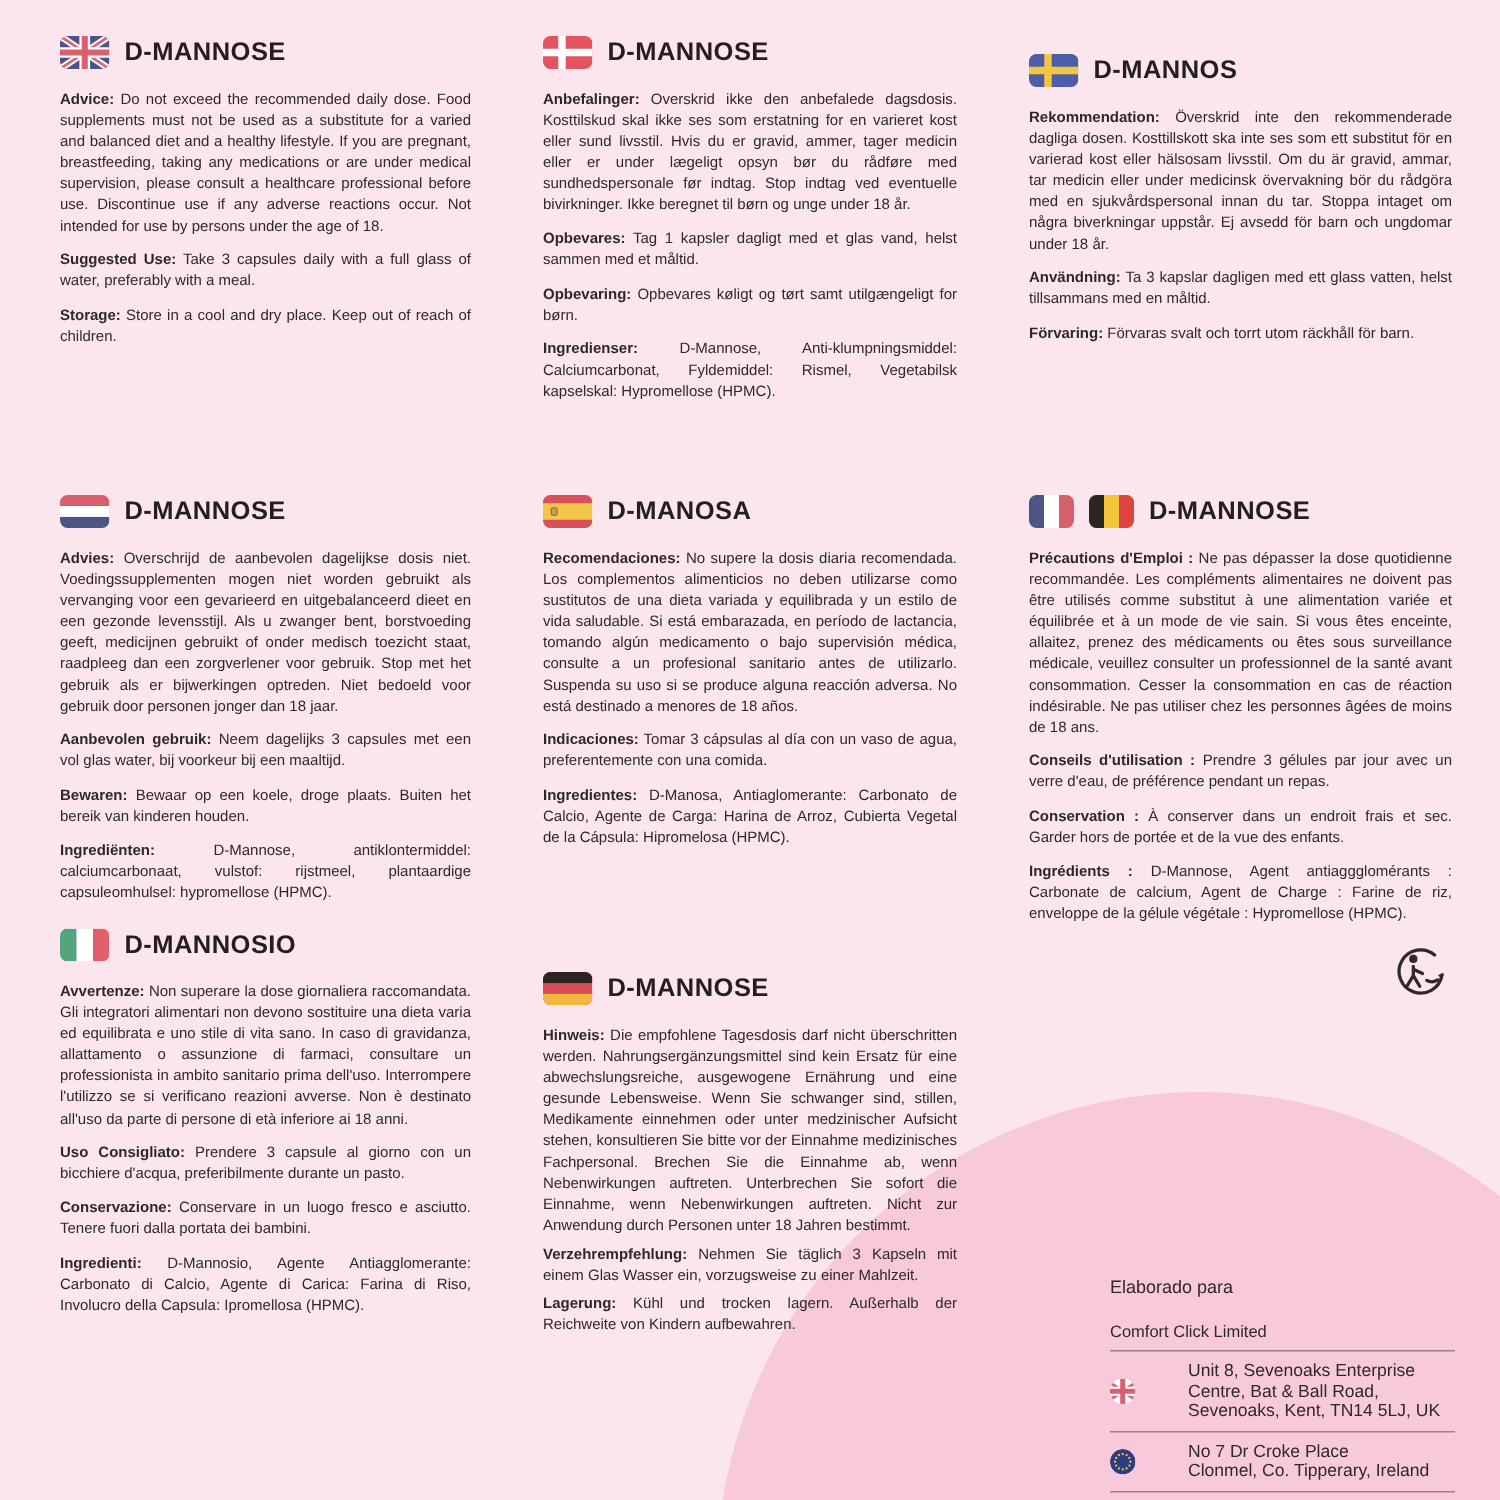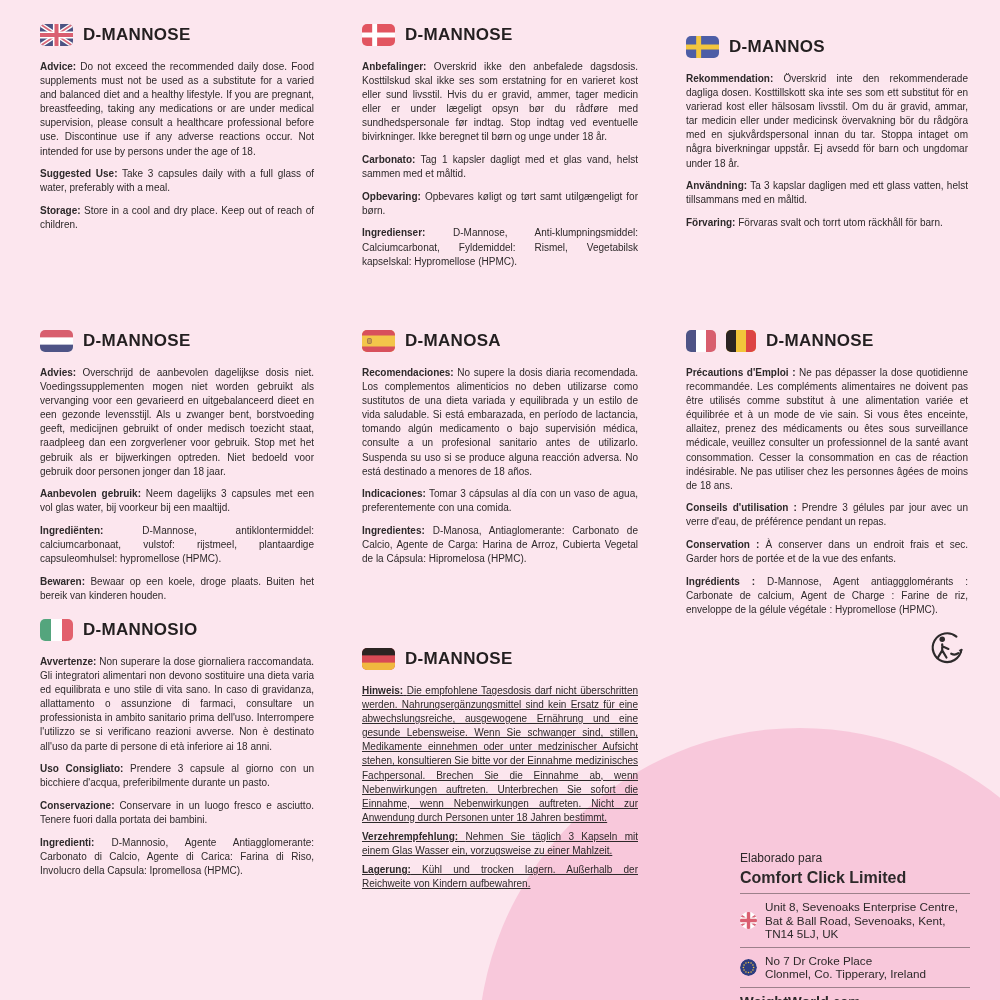--- a/index.html
+++ b/index.html
@@ -22,31 +22,31 @@
   .s5 { left:686px; top:330px; width:282px; }
   .s6 { left:40px;  top:619px; width:274px; }
   .s7 { left:362px; top:648px; width:276px; }
   .sec-h { display:flex; align-items:center; gap:10px; margin-bottom:14px; }
   .flag { display:inline-block; width:33px; height:22px; border-radius:5px; overflow:hidden; flex:0 0 auto; }
   .flag.sm { width:30px; }
   .flag svg { display:block; width:100%; height:100%; }
   .sec-t { font-size:17px; font-weight:700; letter-spacing:.3px; color:#231f20; }
   .col p { font-size:10px; line-height:14.1px; text-align:justify; margin-bottom:8.5px; }
   .col p b { font-weight:700; }
-  .s7 p { margin-bottom:5px;text-decoration:underline; }
+  .s7 p { margin-bottom:5px; }
   .triman { position:absolute; left:928px; top:631px; width:36px; height:35px; z-index:2; }
   .triman svg { display:block; width:100%; height:100%; }
   .footer { position:absolute; left:740px; top:851px; width:230px; z-index:2; }
   .f-made { font-size:12px; }
-  .f-company { font-size:16px; font-weight:700; margin-top:4px; }
+  .f-company { font-size:11px; font-weight:400; margin-top:17px; }
   .f-div { border-top:1px solid rgba(45,41,42,.45); margin:6px 0; }
   .f-row { display:flex; align-items:center; gap:8px; }
   .f-icon { width:17px; height:17px; border-radius:50%; overflow:hidden; flex:0 0 auto; }
   .f-icon svg { display:block; width:100%; height:100%; }
-  .f-addr { font-size:11.7px; line-height:13.6px; }
+  .f-addr { font-size:11.7px; line-height:13.6px;margin-left:27px; }
   .f-brand { font-size:14.5px; margin-top:2px; }
   .f-brand b { font-weight:700; }
 </style>
 </head>
 <body>
 
 <div class="bg-circle"></div>
 
 <section class="col s0">
   <header class="sec-h">
@@ -70,21 +70,21 @@
   <header class="sec-h">
     <span class="flag">
       <svg viewBox="0 0 60 40" preserveAspectRatio="none">
           <rect width="60" height="40" fill="#e25560"></rect>
           <path d="M23,0 23,40 M0,20 60,20" stroke="#ffffff" stroke-width="9"></path>
         </svg>
     </span>
     <h2 class="sec-t">D-MANNOSE</h2>
   </header>
   <p><b>Anbefalinger:</b> <span>Overskrid ikke den anbefalede dagsdosis. Kosttilskud skal ikke ses som erstatning for en varieret kost eller sund livsstil. Hvis du er gravid, ammer, tager medicin eller er under lægeligt opsyn bør du rådføre med sundhedspersonale før indtag. Stop indtag ved eventuelle bivirkninger. Ikke beregnet til børn og unge under 18 år.</span></p>
-  <p><b>Carbonato:</b> <span>Tag 1 kapsler dagligt med et glas vand, helst sammen med et måltid.</span></p>
+  <p><b>Opbevares:</b> <span>Tag 1 kapsler dagligt med et glas vand, helst sammen med et måltid.</span></p>
   <p><b>Opbevaring:</b> <span>Opbevares køligt og tørt samt utilgængeligt for børn.</span></p>
   <p><b>Ingredienser:</b> <span>D-Mannose, Anti-klumpningsmiddel: Calciumcarbonat, Fyldemiddel: Rismel, Vegetabilsk kapselskal: Hypromellose (HPMC).</span></p>
 </section>
 
 <section class="col s2">
   <header class="sec-h">
     <span class="flag">
       <svg viewBox="0 0 60 40" preserveAspectRatio="none">
           <rect width="60" height="40" fill="#4d5ea6"></rect>
           <path d="M23,0 23,40 M0,20 60,20" stroke="#f2c63e" stroke-width="9"></path>
@@ -103,22 +103,22 @@
       <svg viewBox="0 0 60 40" preserveAspectRatio="none">
           <rect width="60" height="40" fill="#ffffff"></rect>
           <rect width="60" height="13.4" fill="#d85f6e"></rect>
           <rect y="26.6" width="60" height="13.4" fill="#4e5486"></rect>
         </svg>
     </span>
     <h2 class="sec-t">D-MANNOSE</h2>
   </header>
   <p><b>Advies:</b> <span>Overschrijd de aanbevolen dagelijkse dosis niet. Voedingssupplementen mogen niet worden gebruikt als vervanging voor een gevarieerd en uitgebalanceerd dieet en een gezonde levensstijl. Als u zwanger bent, borstvoeding geeft, medicijnen gebruikt of onder medisch toezicht staat, raadpleeg dan een zorgverlener voor gebruik. Stop met het gebruik als er bijwerkingen optreden. Niet bedoeld voor gebruik door personen jonger dan 18 jaar.</span></p>
   <p><b>Aanbevolen gebruik:</b> <span>Neem dagelijks 3 capsules met een vol glas water, bij voorkeur bij een maaltijd.</span></p>
+  <p><b>Bewaren:</b> <span>Bewaar op een koele, droge plaats. Buiten het bereik van kinderen houden.</span></p>
   <p><b>Ingrediënten:</b> <span>D-Mannose, antiklontermiddel: calciumcarbonaat, vulstof: rijstmeel, plantaardige capsuleomhulsel: hypromellose (HPMC).</span></p>
-  <p><b>Bewaren:</b> <span>Bewaar op een koele, droge plaats. Buiten het bereik van kinderen houden.</span></p>
 </section>
 
 <section class="col s4">
   <header class="sec-h">
     <span class="flag">
       <svg viewBox="0 0 60 40" preserveAspectRatio="none">
           <rect width="60" height="40" fill="#f3c64a"></rect>
           <rect width="60" height="10" fill="#d8505c"></rect>
           <rect y="30" width="60" height="10" fill="#d8505c"></rect>
           <rect x="10" y="15.5" width="7" height="9" rx="1.5" fill="#c9a04e" stroke="#8a5a50" stroke-width="1.2"></rect>

